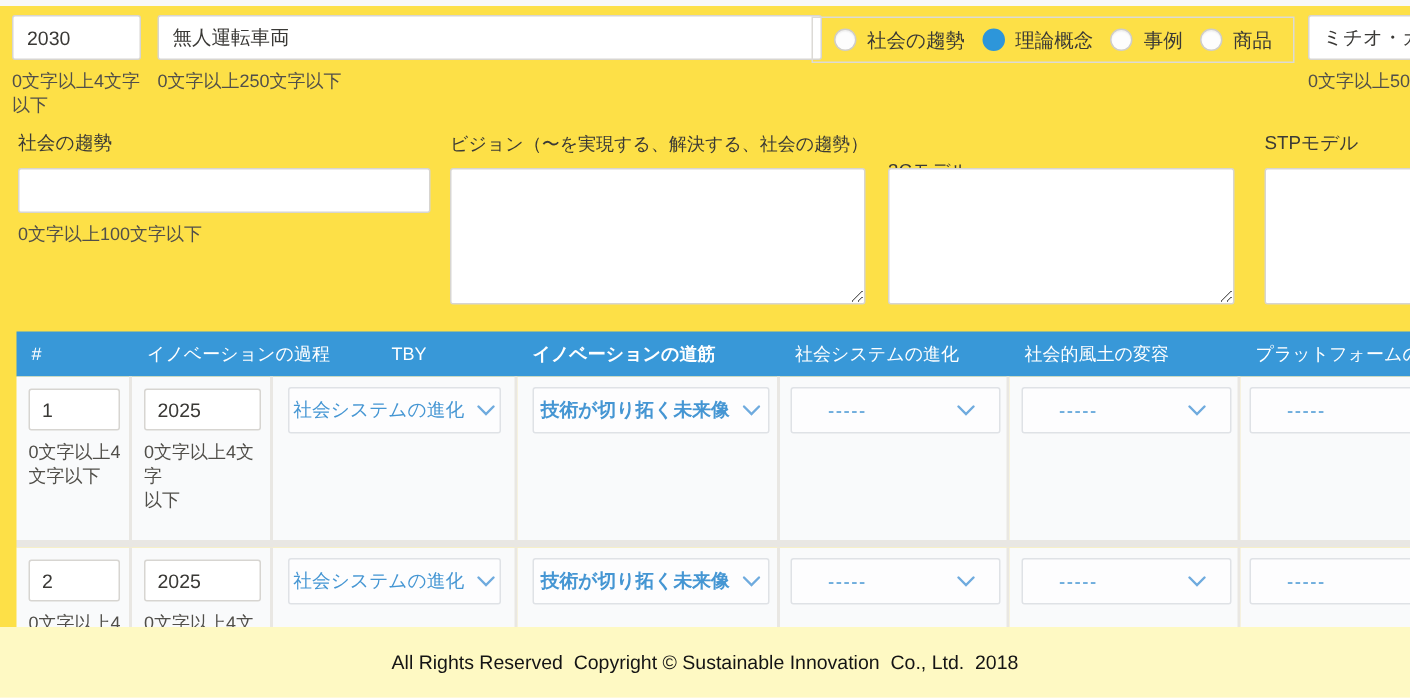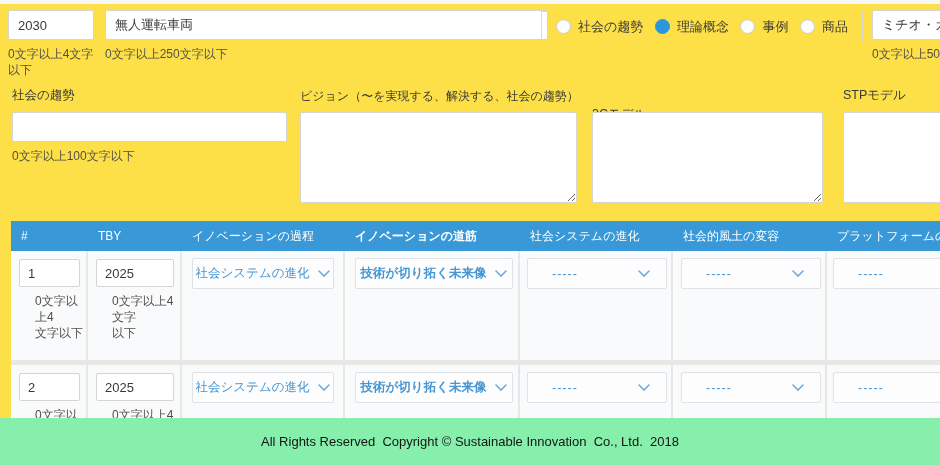--- a/index.html
+++ b/index.html
@@ -37,35 +37,35 @@
   .td:last-child { border-right:none; }
   .trow-1 .td { height:109px; }
   .trow-2 .td { height:120px; }
   .c1 { width:77px; } .c2 { width:94px; } .c3 { width:163px; } .c4 { width:175px;font-weight:bold; }
   .c5 { width:153px; } .c6 { width:154px; } .c7 { width:174px; }
 
   .cell-input { display:block; margin:8px 0 0 8px; width:61px; height:28px; background:#fff;
                 border:1px solid #d7d5d1; border-radius:2px; font-size:13px; color:#3a3936;
                 padding:0 8px; font-family:inherit; outline:none; }
   .c2 .cell-input { width:78px; }
-  .cell-hint { margin:6px 0 0 24px; font-size:12px; color:#514f4a; line-height:16px; white-space:pre-line; }
+  .cell-hint { margin:6px 0 0 8px; font-size:12px; color:#514f4a; line-height:16px; white-space:pre-line; }
 
   .dropdown { margin-top:7px; height:31px; background:#fdfdfe; border:1px solid #dfe2e6; border-radius:2px;
               display:flex; align-items:center; justify-content:center; gap:9px; font-size:12.5px;
               color:#4596d3; cursor:pointer; }
   .c3 .dropdown { width:142px; margin-left:10px; }
   .c4 .dropdown { width:158px; margin-left:10px; }
   .c5 .dropdown { width:140px; margin-left:7px; }
   .c6 .dropdown { width:140px; margin-left:8px; }
   .c7 .dropdown { width:150px; margin-left:6px; }
   .dropdown.dashes { justify-content:space-between; padding:0 16px 0 24px; letter-spacing:1px; }
   .chevron { display:flex; align-items:center; flex:none; }
 
   
-  .footer { position:absolute; left:0; top:418px; width:940px; height:47px; background:#86efac;
+  .footer { position:absolute; left:0; top:418px; width:940px; height:47px; background:#fef9c3;
             display:flex; align-items:center; justify-content:center; }
   .footer-text { font-size:13px; color:#141414; white-space:pre; }
 </style>
 </head>
 <body>
 
 <div class="screen">
   <div class="main">
     <div class="top-strip"></div>
 
@@ -107,22 +107,22 @@
 
     <div class="label" style="left:592px; top:87px;margin-top:19px;">3Cモデル</div>
     <textarea class="area" style="left: 592px; top: 112px; width: 231px; height: 91px;"></textarea>
 
     <div class="label" style="left:843px; top:87px;">STPモデル</div>
     <textarea class="area" style="left: 843px; top: 112px; width: 200px; height: 91px;"></textarea>
 
     <div class="itable">
       <div class="thead">
         <div class="th c1">#</div>
+        <div class="th c3">イノベーションの過程</div>
         <div class="th c2">TBY</div>
-        <div class="th c3">イノベーションの過程</div>
         <div class="th c4">イノベーションの道筋</div>
         <div class="th c5">社会システムの進化</div>
         <div class="th c6">社会的風土の変容</div>
         <div class="th c7">プラットフォームの進歩</div>
       </div>
 
       <div class="trow trow-1">
         <div class="td c1">
           <input class="cell-input" type="text" value="1" style="">
           <div class="cell-hint">0文字以上4

